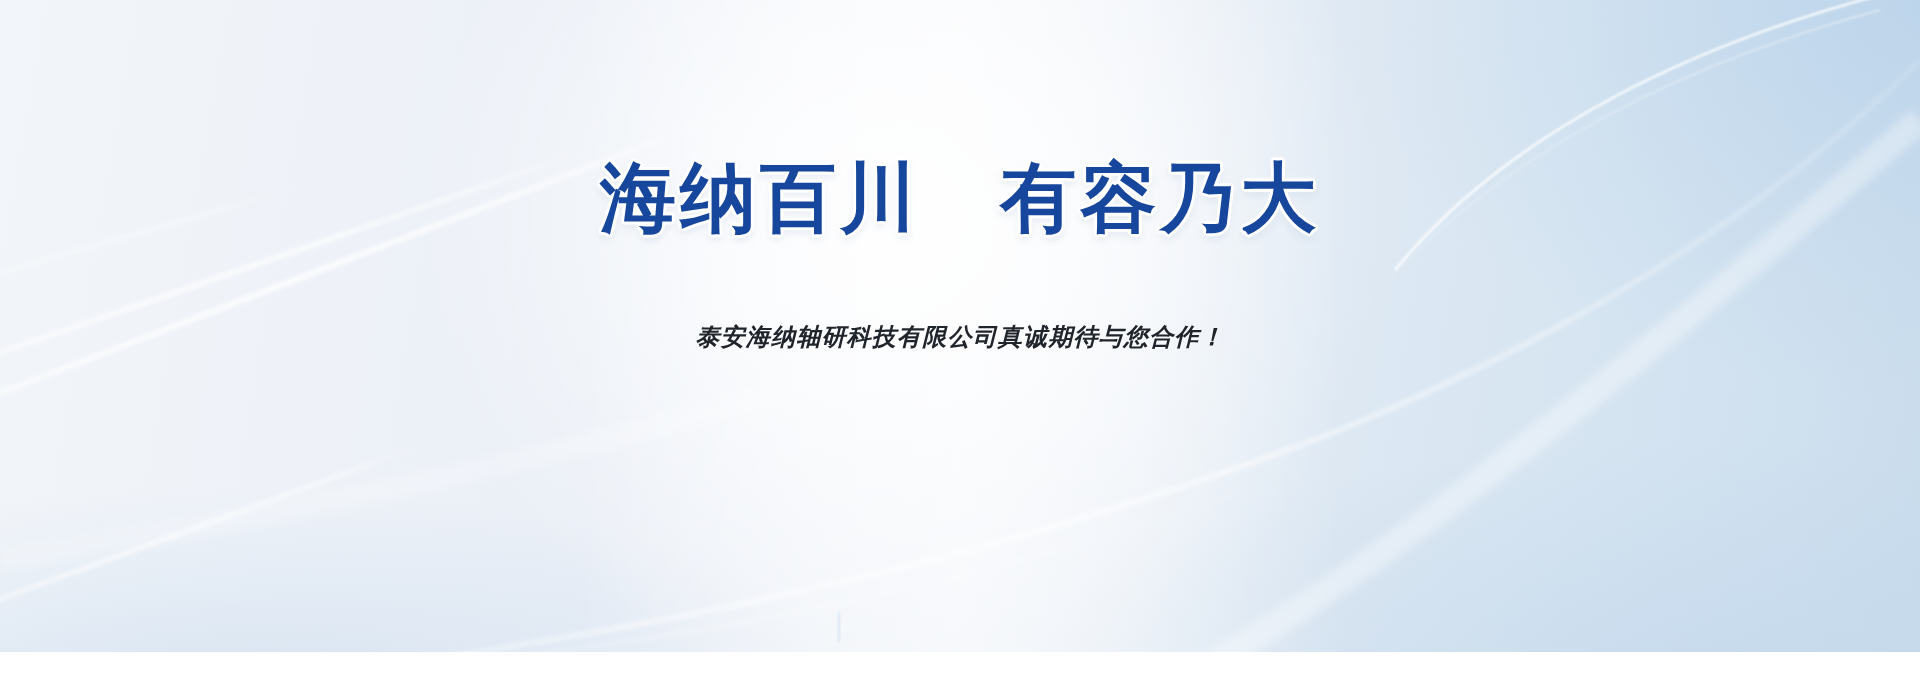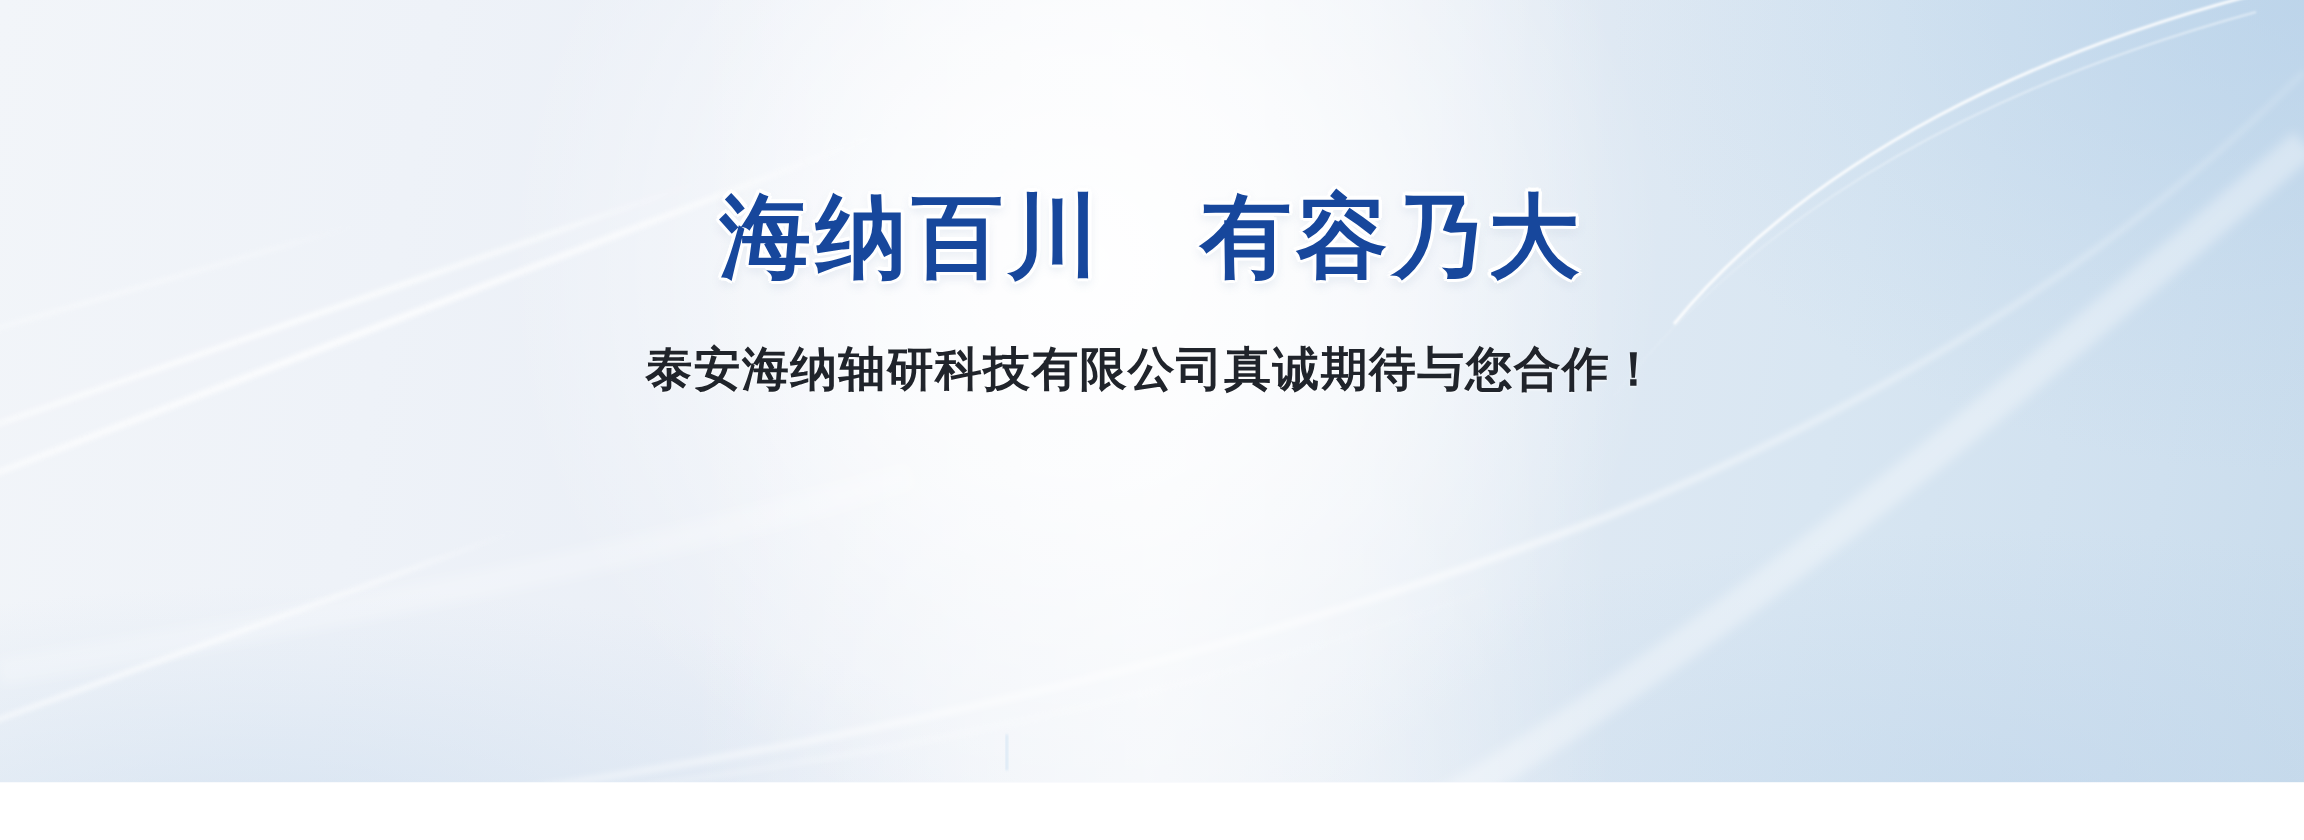--- a/index.html
+++ b/index.html
@@ -133,27 +133,28 @@
       -2.2px -2.2px 0 #ffffff,
       0 0 10px rgba(255,255,255,0.95),
       0 4px 9px rgba(120,150,185,0.30);
   }
   .headline .gap {
     display: inline-block;
     width: 30px;
   }
 
   .subtitle-cn {
-    margin-top: 42px;
-    font-size: 39px;
+    margin-top: 82px;
+    font-size: 24px;
     font-weight: bold;
     color: #20242b;
     letter-spacing: 1.2px;
     white-space: nowrap;
     text-shadow: 0 1px 2px rgba(255,255,255,0.85);
+    font-style: italic;
   }
 
   .subtitle-en {
     margin-top: 14px;
     font-size: 18.5px;
     font-weight: normal;
     color: #4a4f57;
     letter-spacing: 2.6px;
     white-space: nowrap;
     text-shadow: 0 1px 2px rgba(255,255,255,0.8);

